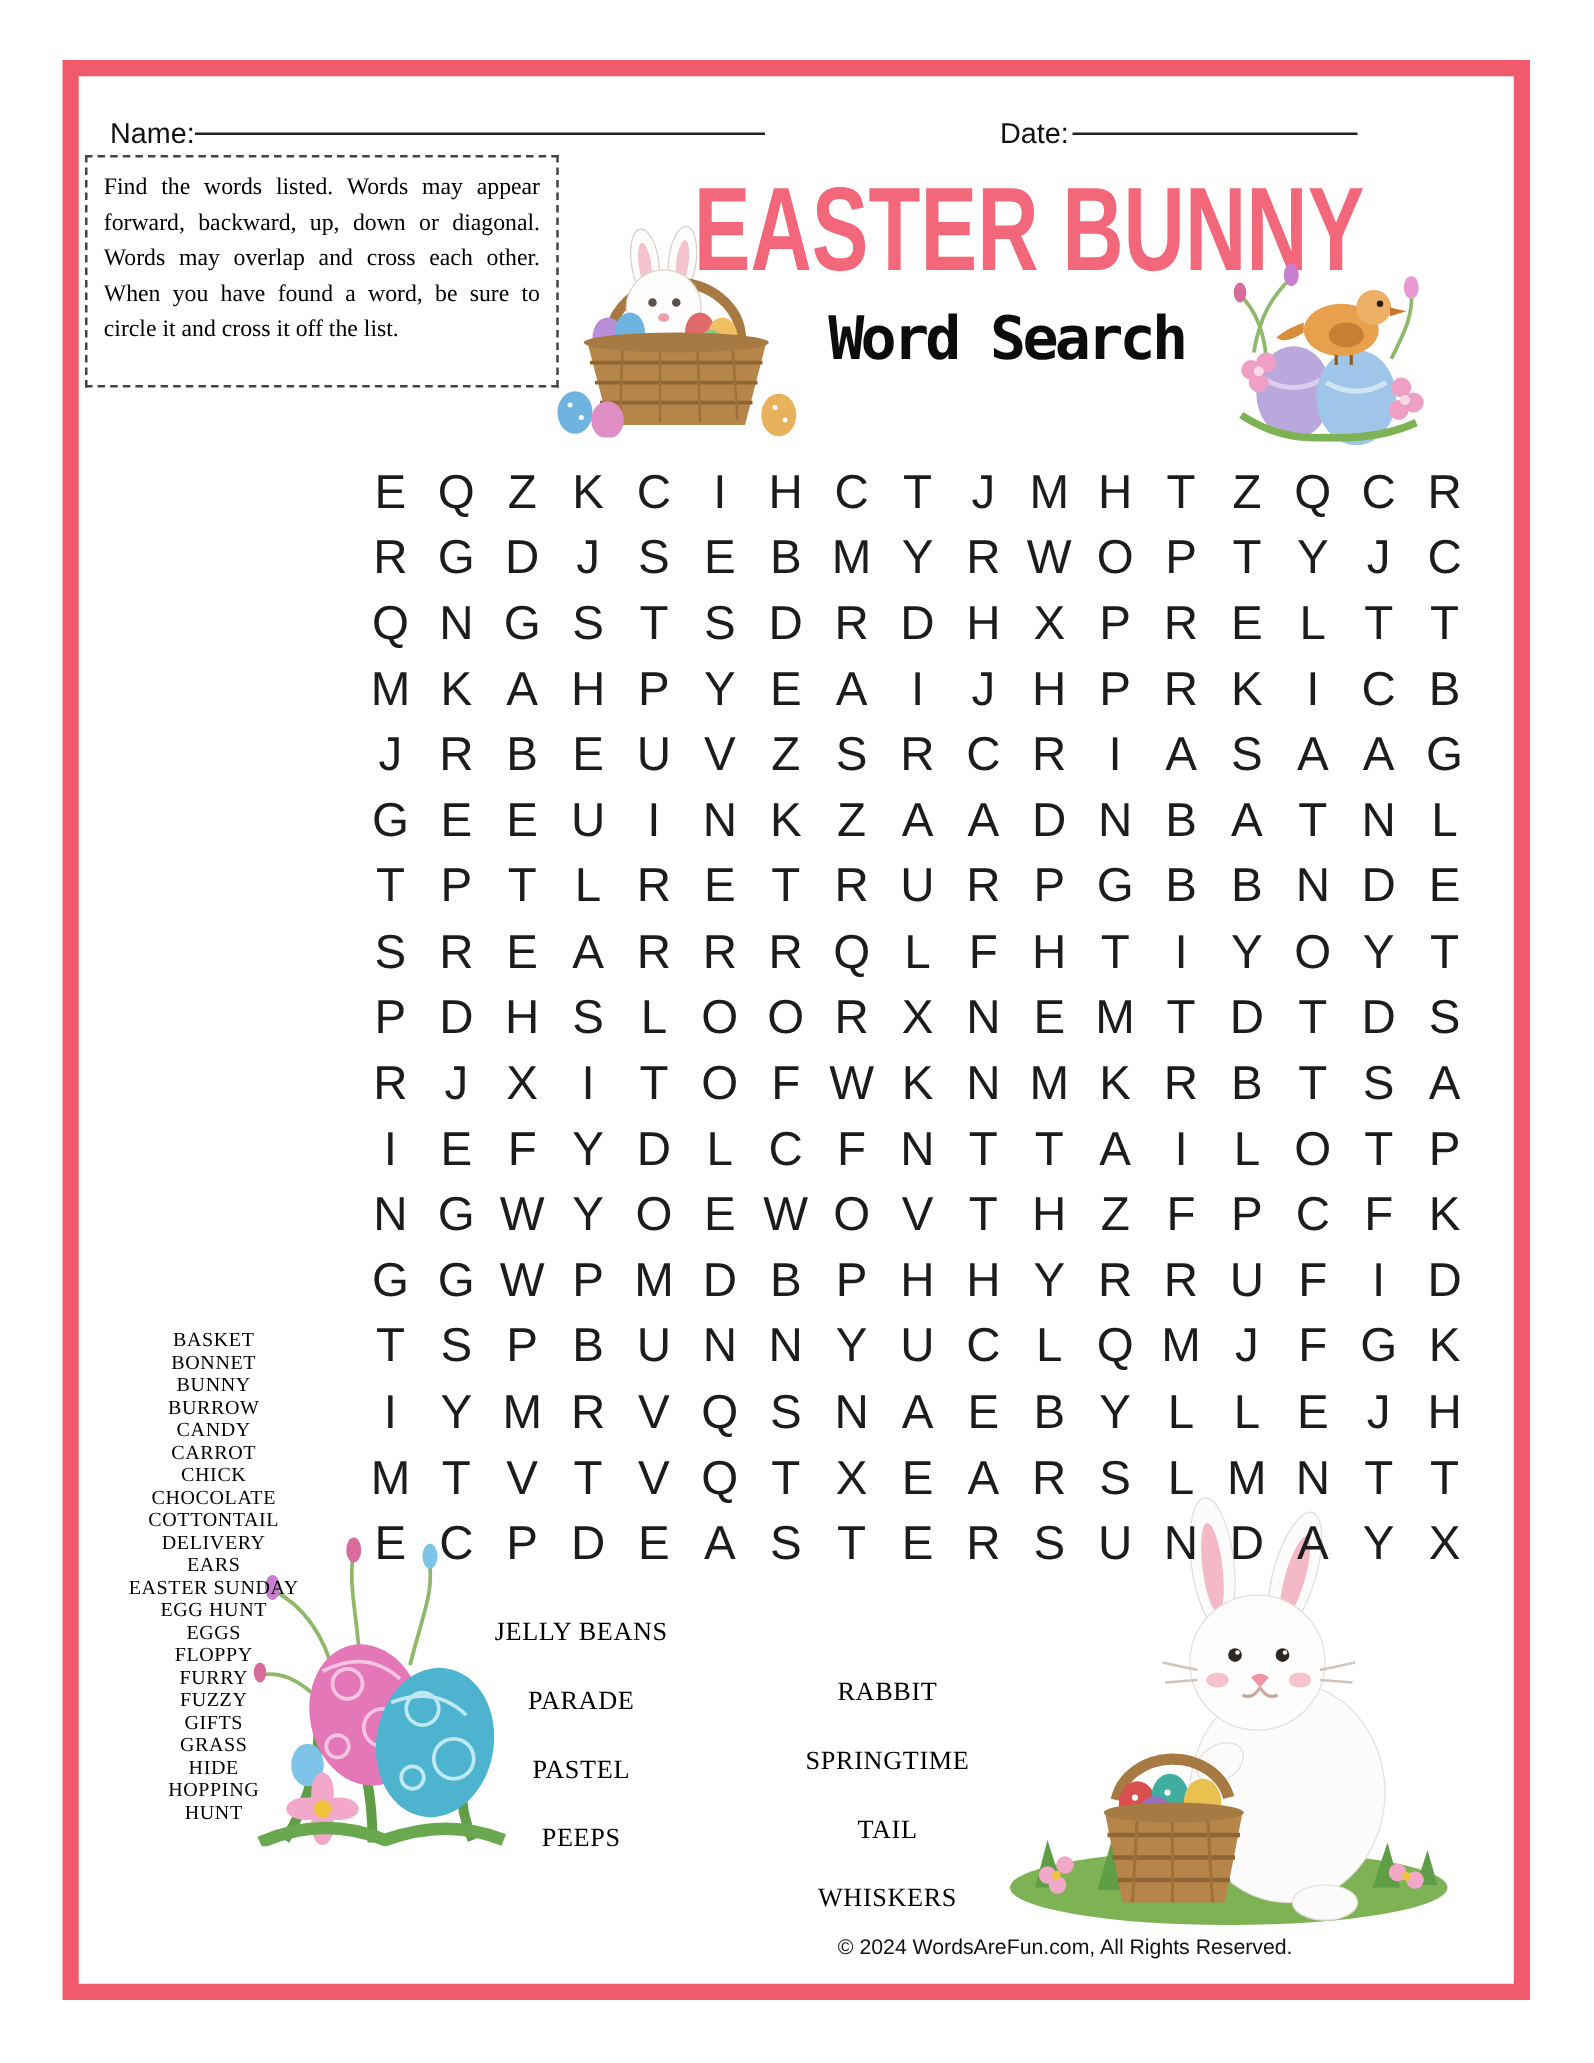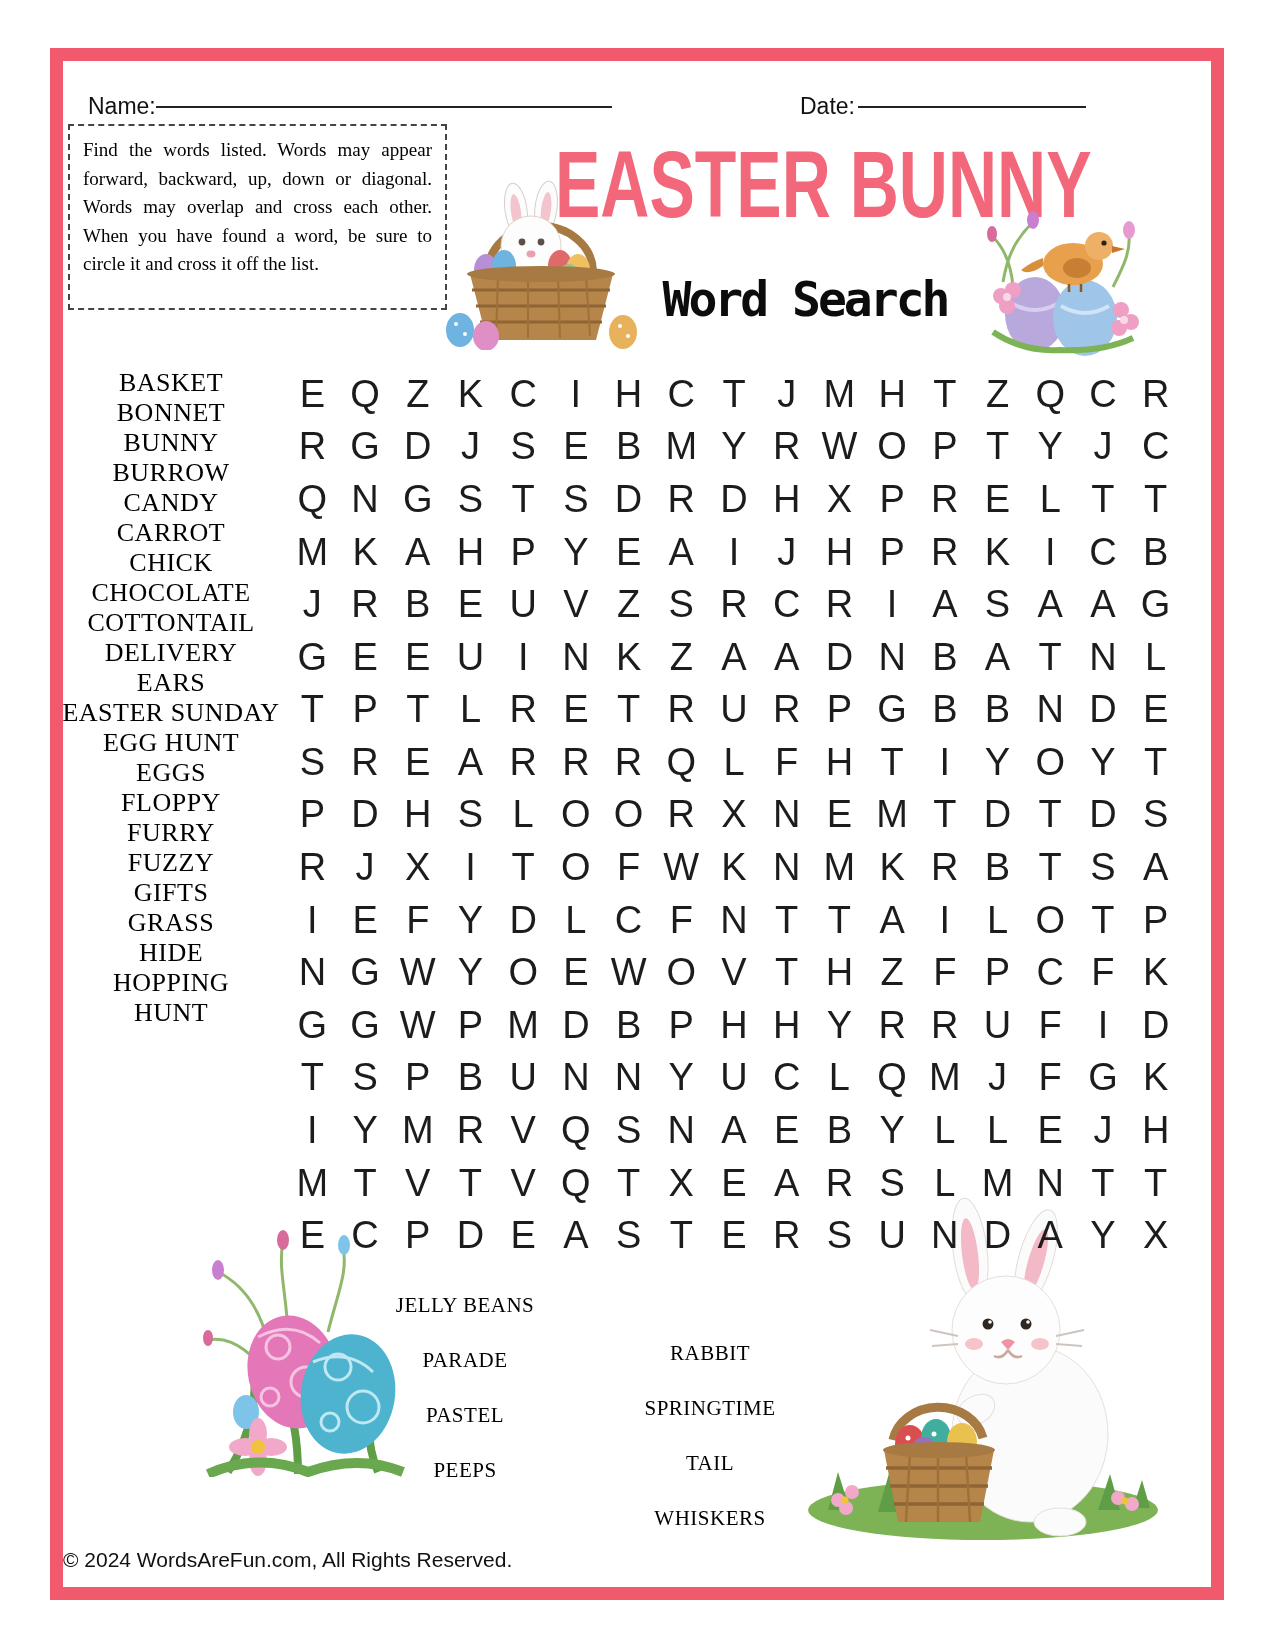--- a/index.html
+++ b/index.html
@@ -43,50 +43,50 @@
     letter-spacing:0px;
     color:var(--title-pink);
     transform:scaleY(1.4);transform-origin:50% 0;
     white-space:nowrap;
   }
   .title-sub{
     position:absolute;left:555px;top:243px;width:500px;
     text-align:center;
     font-family:"DejaVu Sans Mono",monospace;
     font-weight:700;font-size:48px;letter-spacing:-3px;
-    color:#0c0c0c;white-space:nowrap;margin-top:28px;
+    color:#0c0c0c;white-space:nowrap;
   }
   
   .grid{
     position:absolute;left:286px;top:368px;width:896px;height:894px;
     display:grid;
     grid-template-columns:repeat(17,1fr);
     grid-template-rows:repeat(17,1fr);
     z-index:3;
   }
   .cell{
     display:flex;align-items:center;justify-content:center;
     font-size:38px;color:#1c1c1c;font-family:"Liberation Sans",sans-serif;
   }
   
   .word-col{
     position:absolute;display:flex;flex-direction:column;
     font-family:"Liberation Serif",serif;color:#000;
     text-align:center;z-index:3;
   }
   .word-col .word{letter-spacing:0.5px;white-space:nowrap;}
-  .list-left{left:60px;top:368px;width:222px;height:1092px;justify-content:flex-start;font-size:26px;}
+  .list-left{left:60px;top:368px;width:222px;height:1092px;justify-content:flex-end;font-size:16px;}
   .list-bottom{gap:29px;font-size:21px;}
   .list-bottom .word{line-height:26px;}
   .list-mid{left:330px;top:1292px;width:270px;}
   .list-right{left:575px;top:1292px;width:270px;margin-top:48px;}
   
   .footer{
     position:absolute;left:63px;top:1548px;width:971px;
-    text-align:left;font-size:21px;color:#111;z-index:3;
+    text-align:right;font-size:17px;color:#111;z-index:3;
   }
   
   .illus{position:absolute;z-index:2;}
   .illus svg{display:block;width:100%;height:100%;}
   .img-bunny-basket{left:438px;top:178px;width:207px;height:172px;}
   .img-bird{left:973px;top:192px;width:172px;height:168px;}
   .img-bouquet{left:198px;top:1222px;width:215px;height:255px;z-index:1;}
   .img-big-bunny{left:798px;top:1192px;width:370px;height:352px;}
 </style>
 </head>

